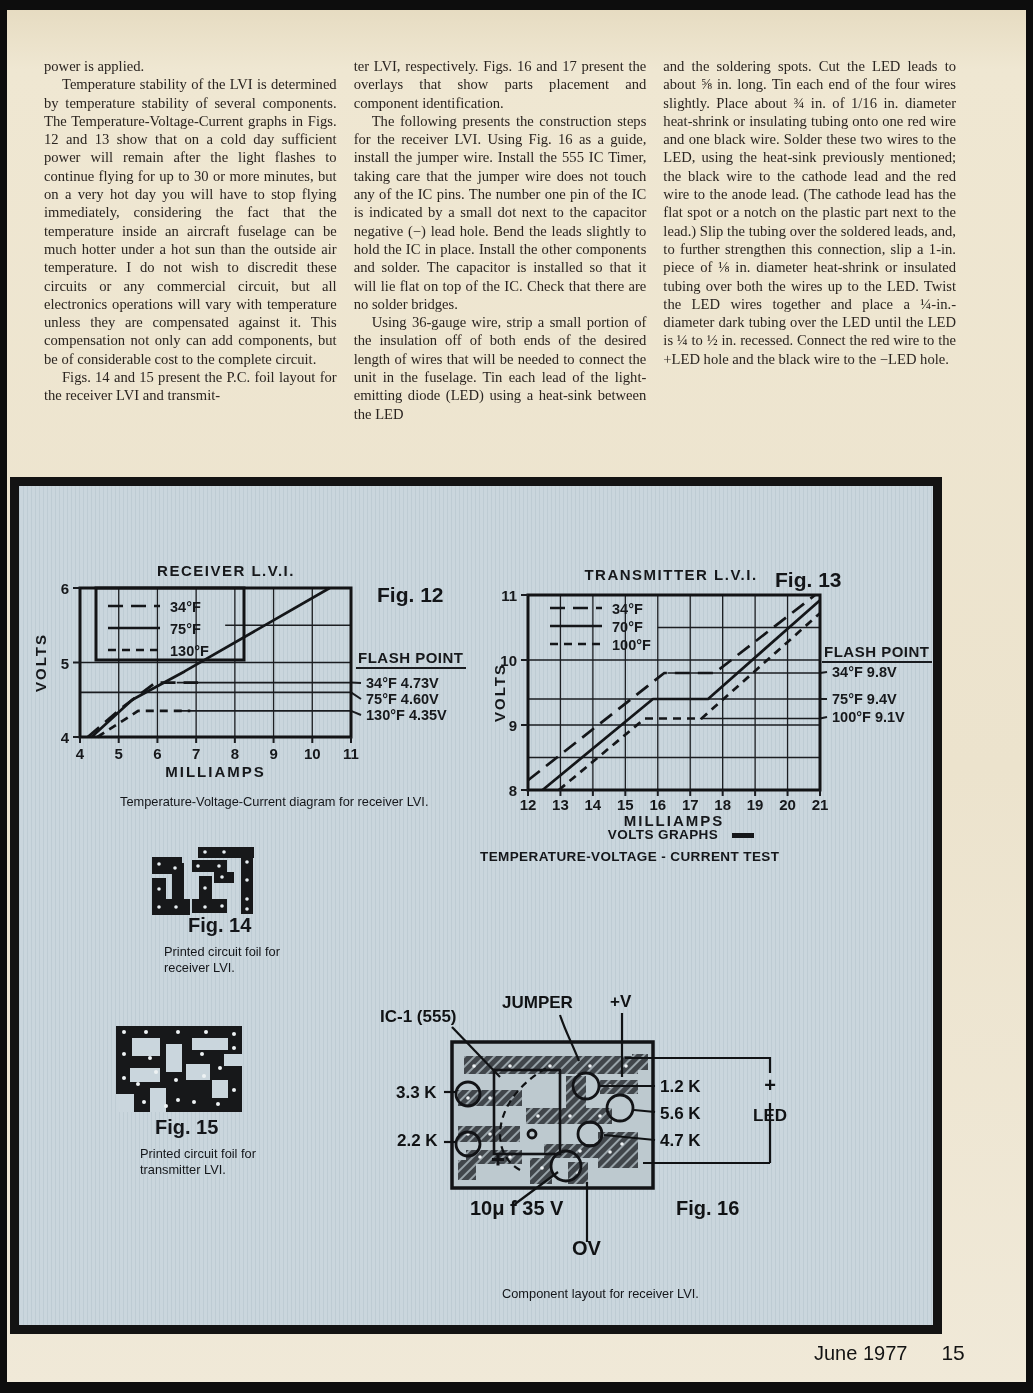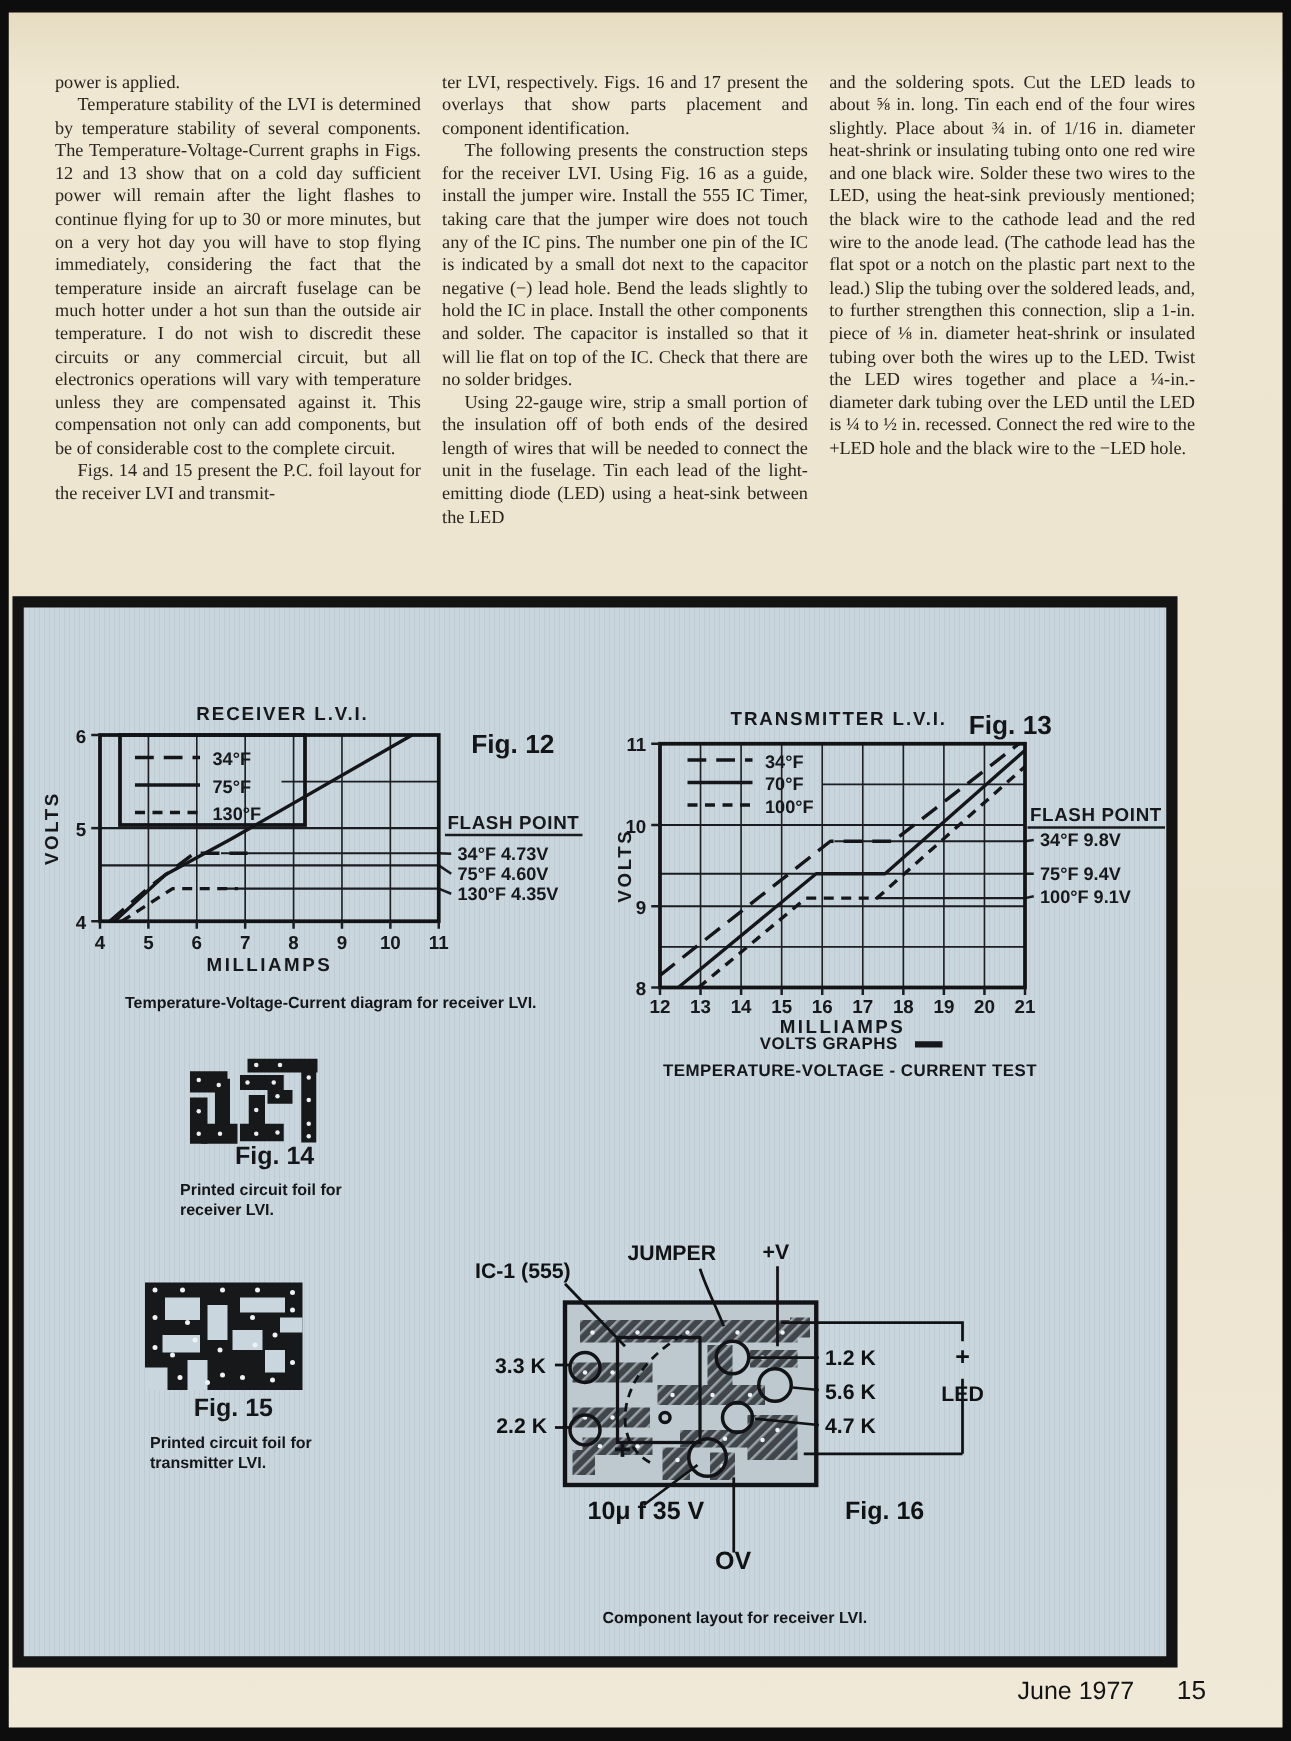--- a/index.html
+++ b/index.html
@@ -29,21 +29,21 @@
   .flashtitle{font-family:"Liberation Sans",sans-serif;font-weight:bold;font-size:15px;letter-spacing:.5px;fill:#16181b;}
   .grid{stroke:#1c1e22;stroke-width:1.3;}
   .grid2{stroke:#1a1c20;stroke-width:1.7;}
   .axis{stroke:#1a1c20;stroke-width:2;}
   .plotborder{fill:none;stroke:#121315;stroke-width:3;}
   .series{fill:none;stroke:#141619;stroke-width:2.7;stroke-linejoin:round;}
   .dash-long{stroke-dasharray:15 8;}
   .dash-short{stroke-dasharray:8 6;}
   .dash-solid{stroke-dasharray:none;}
   
-  .figcap{position:absolute;font-weight:bold;font-size:12.8px;color:#14161a;line-height:15.5px;}
+  .figcap{position:absolute;font-weight:normal;font-size:12.8px;color:#14161a;line-height:15.5px;margin-left:20px;}
   .figtag{position:absolute;font-weight:bold;font-size:20px;color:#14161a;}
   .annot{position:absolute;font-weight:bold;font-size:13.5px;color:#14161a;letter-spacing:.4px;}
   .dashbox{display:inline-block;width:22px;height:5px;background:#15171a;margin-left:14px;vertical-align:middle;}
   
   .f16{font-family:"Liberation Sans",sans-serif;font-weight:bold;font-size:17px;fill:#101214;}
   .f16big{font-family:"Liberation Sans",sans-serif;font-weight:bold;font-size:20px;fill:#101214;}
   .lead{stroke:#101214;stroke-width:2.2;fill:none;}
   .footer{position:absolute;top:1341px;left:778px;font-weight:normal;font-size:20px;color:#131313;margin-left:36px;}
   .pagenum{margin-left:34px;font-size:21px;}
 </style>
@@ -59,21 +59,21 @@
 
   <div class="cols">
     <div class="col">
         <p>power is applied.</p>
         <p class="ind">Temperature stability of the LVI is determined by temperature stability of several components. The Temperature-Voltage-Current graphs in Figs. 12 and 13 show that on a cold day sufficient power will remain after the light flashes to continue flying for up to 30 or more minutes, but on a very hot day you will have to stop flying immediately, considering the fact that the temperature inside an aircraft fuselage can be much hotter under a hot sun than the outside air temperature. I do not wish to discredit these circuits or any commercial circuit, but all electronics operations will vary with temperature unless they are compensated against it. This compensation not only can add components, but be of considerable cost to the complete circuit.</p>
         <p class="ind">Figs. 14 and 15 present the P.C. foil layout for the receiver LVI and transmit-</p>
       </div>
     <div class="col">
         <p>ter LVI, respectively. Figs. 16 and 17 present the overlays that show parts placement and component identification.</p>
         <p class="ind">The following presents the construction steps for the receiver LVI. Using Fig. 16 as a guide, install the jumper wire. Install the 555 IC Timer, taking care that the jumper wire does not touch any of the IC pins. The number one pin of the IC is indicated by a small dot next to the capacitor negative (−) lead hole. Bend the leads slightly to hold the IC in place. Install the other components and solder. The capacitor is installed so that it will lie flat on top of the IC. Check that there are no solder bridges.</p>
-        <p class="ind">Using 22-gauge wire, strip a small portion of the insulation off of both ends of the desired length of wires that will be needed to connect the unit in the fuselage. Tin each lead of the light-emitting diode (LED) using a heat-sink between the LED</p>
+        <p class="ind">Using 36-gauge wire, strip a small portion of the insulation off of both ends of the desired length of wires that will be needed to connect the unit in the fuselage. Tin each lead of the light-emitting diode (LED) using a heat-sink between the LED</p>
       </div>
     <div class="col">
         <p>and the soldering spots. Cut the LED leads to about ⅝ in. long. Tin each end of the four wires slightly. Place about ¾ in. of 1/16 in. diameter heat-shrink or insulating tubing onto one red wire and one black wire. Solder these two wires to the LED, using the heat-sink previously mentioned; the black wire to the cathode lead and the red wire to the anode lead. (The cathode lead has the flat spot or a notch on the plastic part next to the lead.) Slip the tubing over the soldered leads, and, to further strengthen this connection, slip a 1-in. piece of ⅛ in. diameter heat-shrink or insulated tubing over both the wires up to the LED. Twist the LED wires together and place a ¼-in.-diameter dark tubing over the LED until the LED is ¼ to ½ in. recessed. Connect the red wire to the +LED hole and the black wire to the −LED hole.</p>
       </div>
   </div>
 
   <div class="panel"></div>
 
   <svg id="chart12" class="chart" style="left:30px;top:550px" width="445" height="252" viewBox="0 0 445 252">
       <line x1="88.71428571428572" y1="38" x2="88.71428571428572" y2="187" class="grid"></line>
@@ -198,21 +198,21 @@
       <line x1="55" y1="48" x2="107" y2="48" class="series dash-long"></line>
       <text x="117" y="54" class="leglab">34°F</text>
       <line x1="55" y1="66" x2="107" y2="66" class="series dash-solid"></line>
       <text x="117" y="72" class="leglab">70°F</text>
       <line x1="55" y1="84" x2="107" y2="84" class="series dash-short"></line>
       <text x="117" y="90" class="leglab">100°F</text>
     </svg>
   <div class="annot" style="left:581px;top:827px;width:200px;text-align:center">
     <span>VOLTS GRAPHS</span><span class="dashbox"></span>
   </div>
-  <div class="annot" style="left:480px;top:849px;width:400px;text-align:center">TEMPERATURE-VOLTAGE - CURRENT TEST</div>
+  <div class="annot" style="left:480px;top:849px;width:400px;text-align:left">TEMPERATURE-VOLTAGE - CURRENT TEST</div>
 
   <svg class="foil" style="left:152px;top:847px" width="115" height="70" viewBox="0 0 115 70">
     <g fill="#17181a">
       <rect x="46" y="0" width="56" height="11"></rect>
         <rect x="89" y="9" width="12" height="58"></rect>
       <rect x="0" y="10" width="30" height="17"></rect>
         <rect x="0" y="31" width="14" height="37"></rect>
       <rect x="9" y="52" width="29" height="16"></rect>
         <rect x="20" y="16" width="12" height="38"></rect>
       <rect x="40" y="13" width="35" height="12"></rect>

